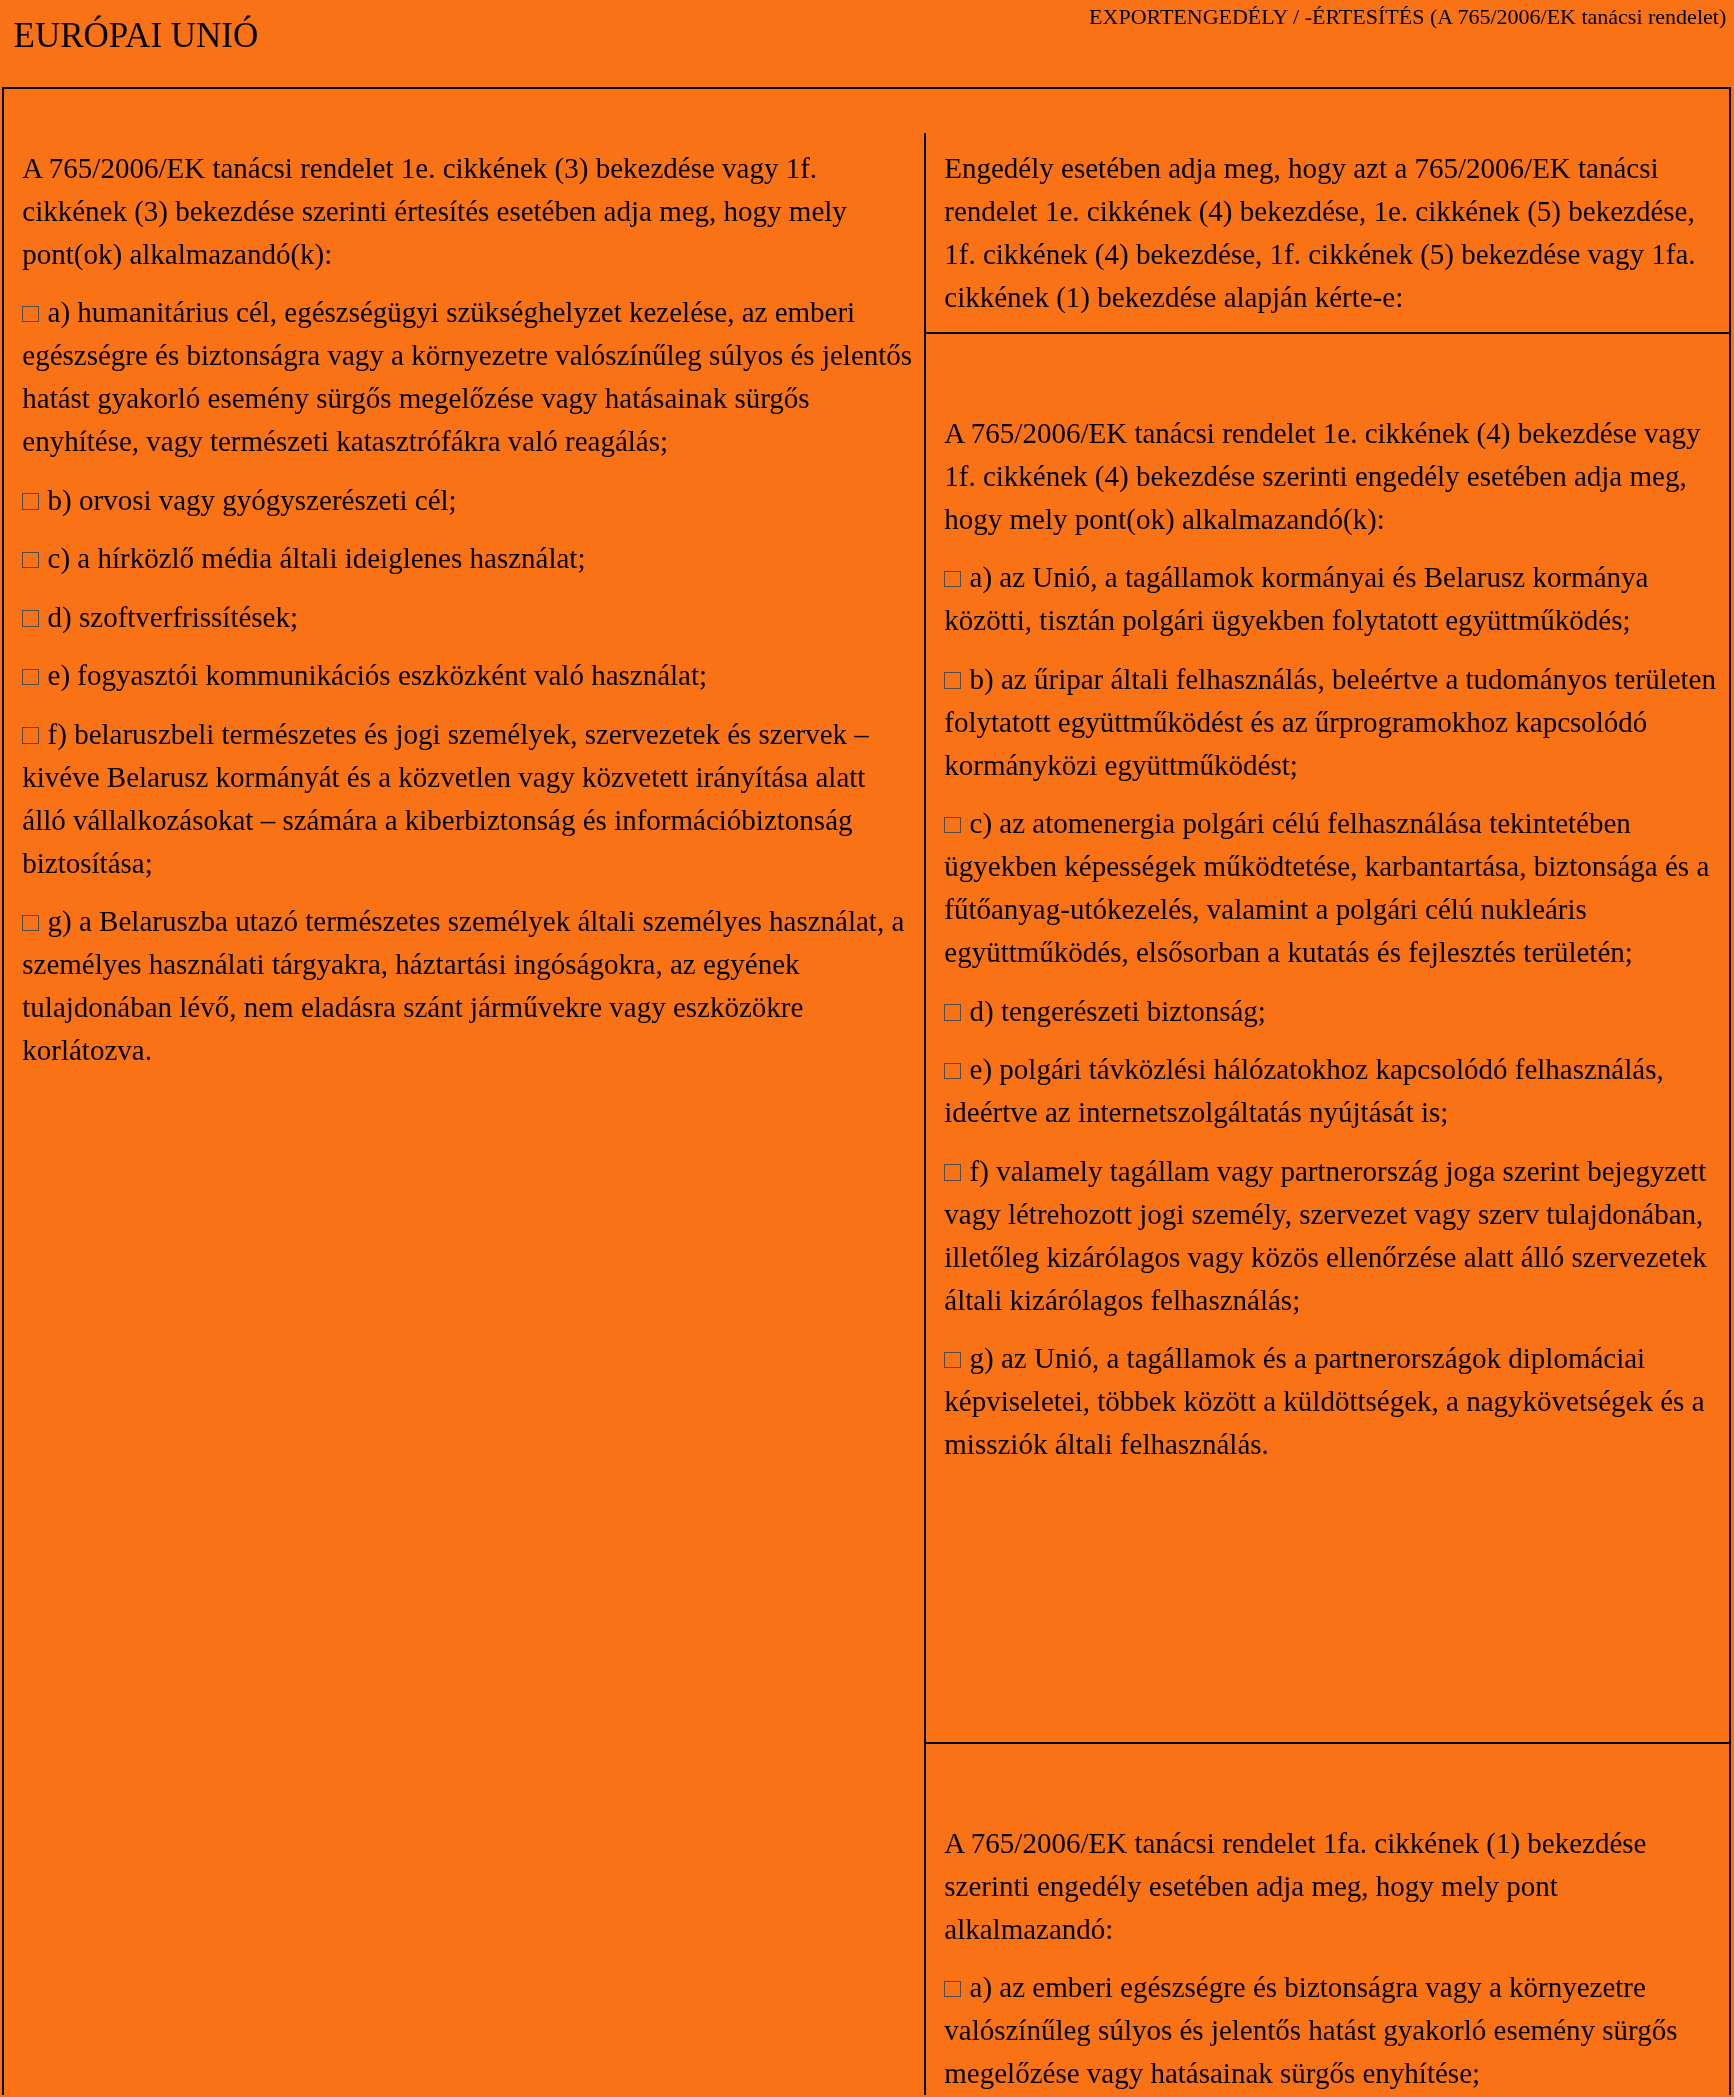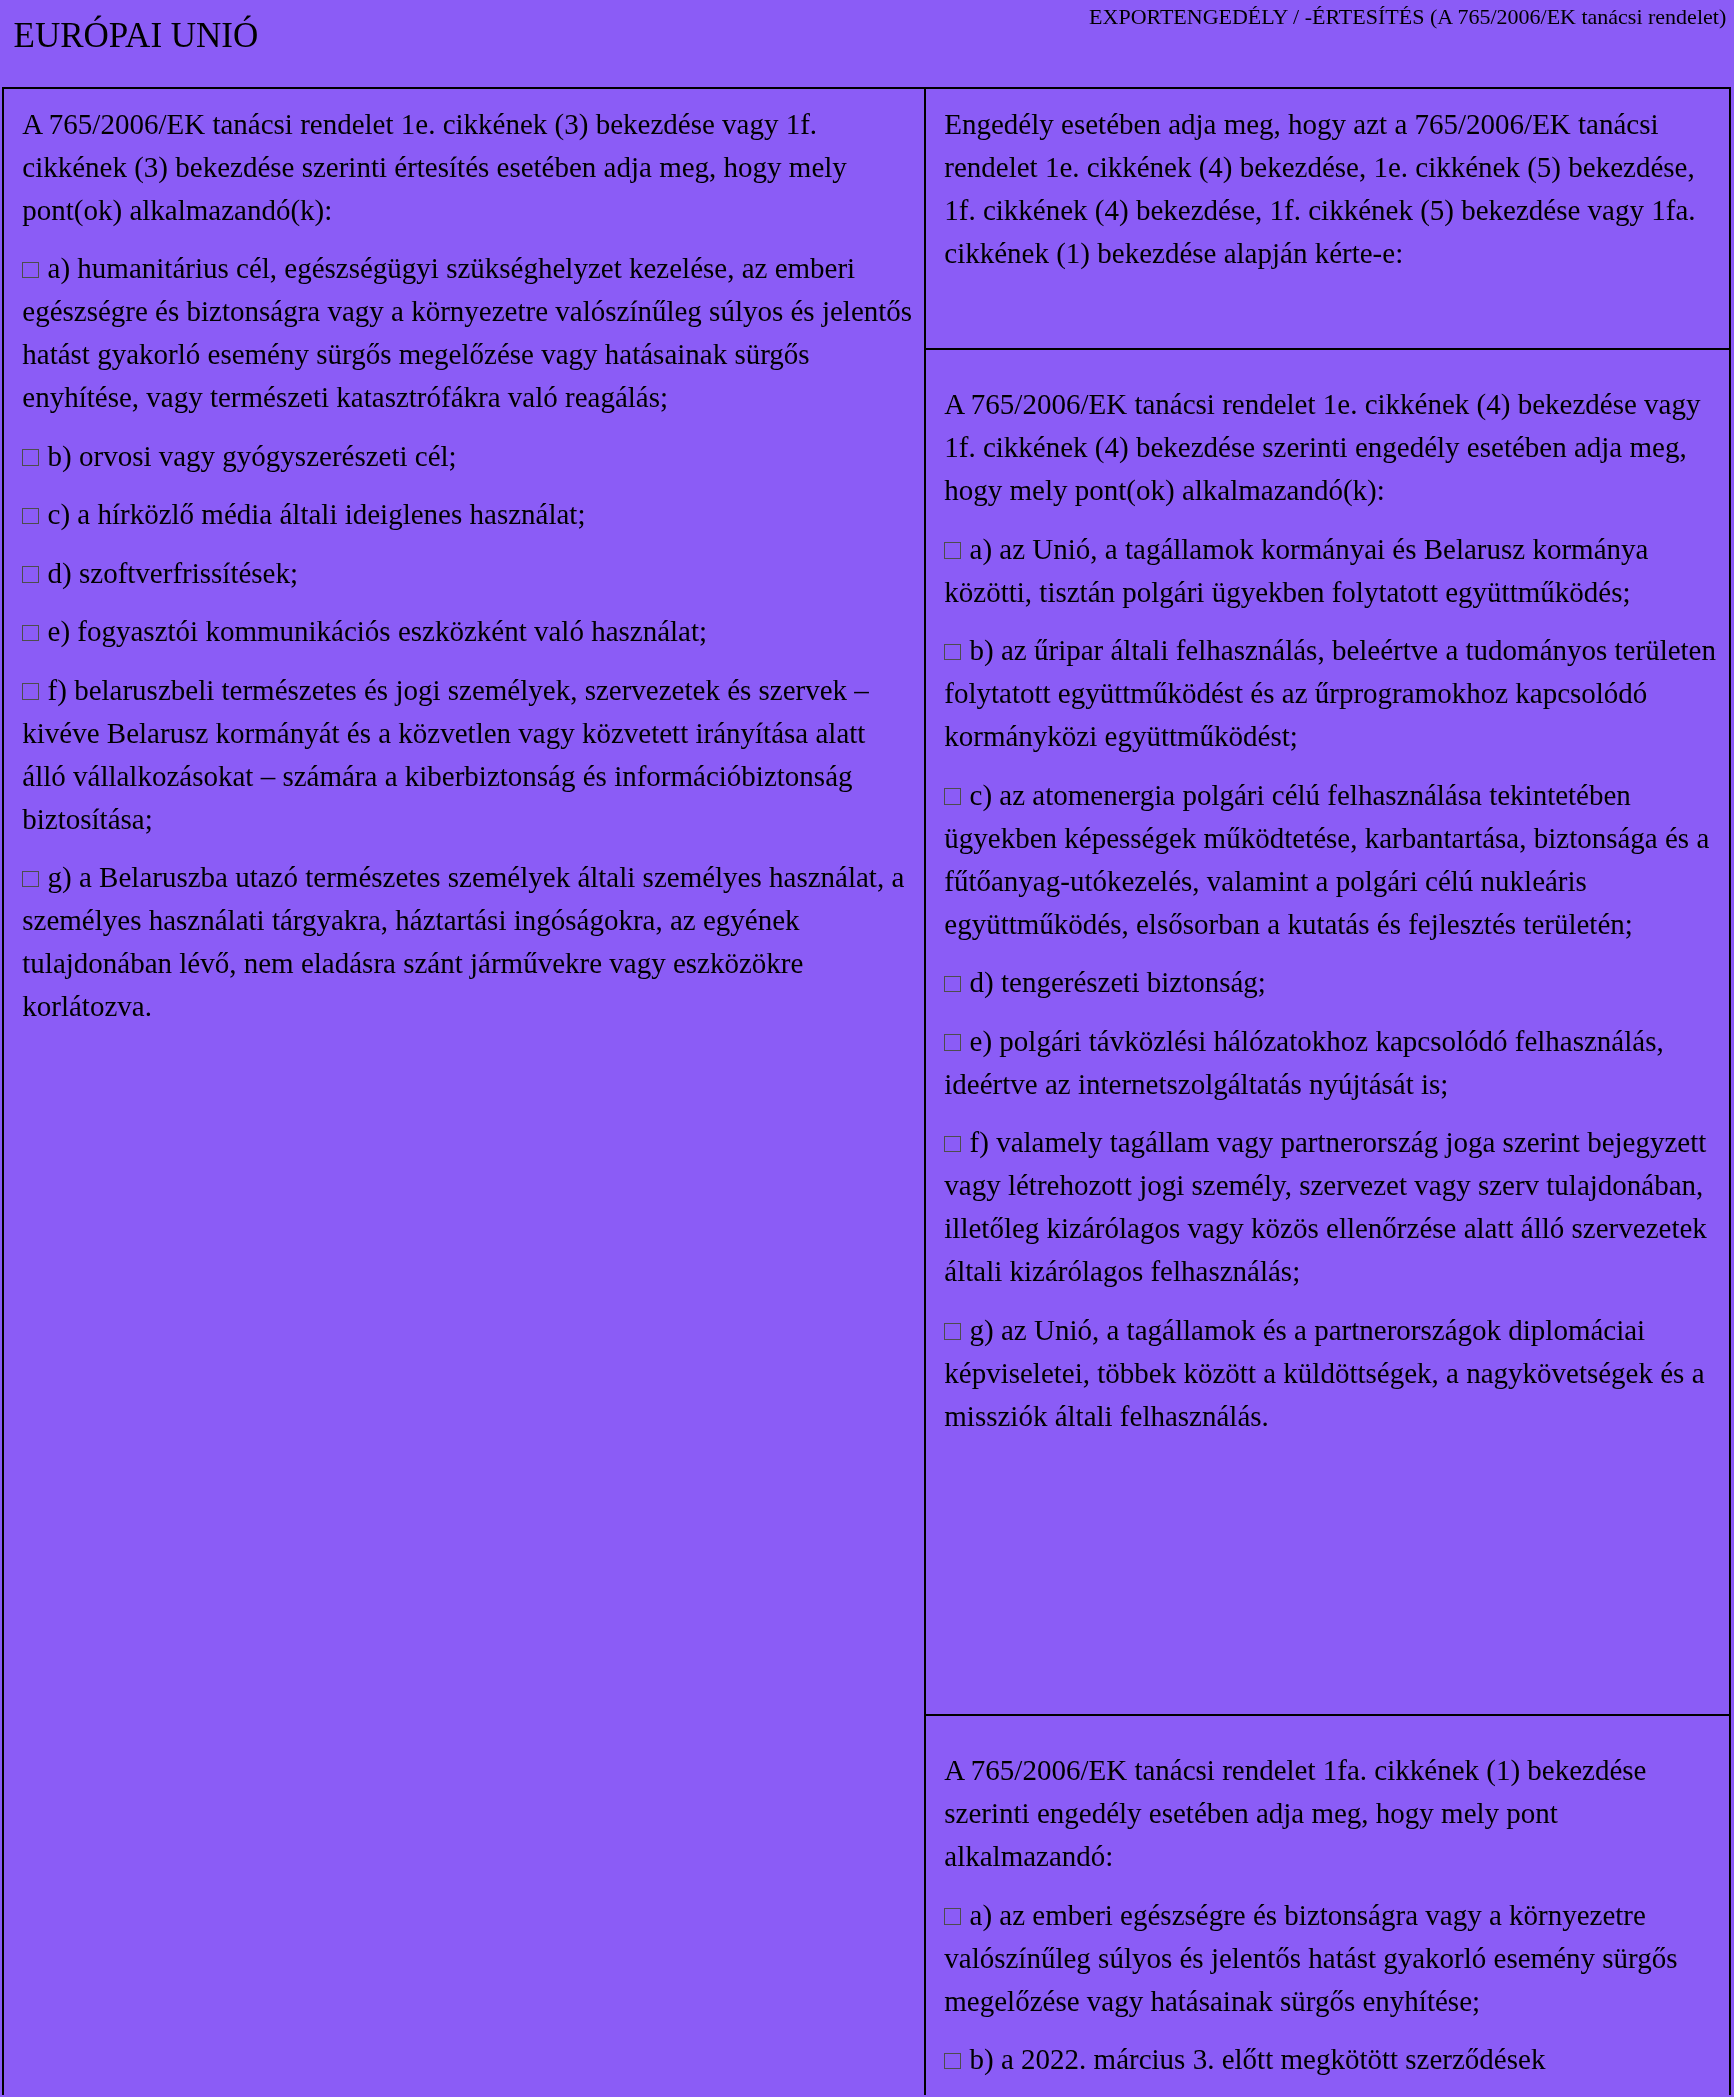--- a/index.html
+++ b/index.html
@@ -1,40 +1,40 @@
 <!DOCTYPE html>
 <html lang="hu"><head>
 <meta charset="utf-8">
 <style>
   html,body { margin:0; padding:0; background:#fff; }
   .doc {
     position:relative;
     width:1734px; height:2098px;
     overflow:hidden;
-    background:#8b5cf6; color:#000;
+    background:#f97316; color:#000;
     font-family:"Liberation Serif","DejaVu Serif",serif;
     font-size:29px;
   }
   .header { display:flex; justify-content:space-between; align-items:flex-start; height:87px; }
   .title-left { font-size:35px; padding:15.5px 0 0 13.6px; white-space:nowrap; }
   .title-right { font-size:22px; width:708px; text-align:right; padding:3.9px 7.8px 0 0; line-height:1.22; }
   .sheet {
     margin:0 2.9px 0 1.9px; height:2008px;
     border:2.9px solid #000; border-bottom:none;
     box-sizing:border-box;
     display:flex; overflow:hidden;
   }
   .col-left {
     width:922px; flex:0 0 922px;
     border-right:2.9px solid #000;
     box-sizing:border-box;
     padding:582px 27px 19.4px 13.6px;
   }
   .col-right { flex:1 1 auto; display:flex; flex-direction:column; min-width:0;gap:20px; }
-  .cell { padding:13.6px 11.6px 13.6px 18.4px; box-sizing:border-box; }
+  .cell { padding:13.6px 11.6px 13.6px 18.4px; box-sizing:border-box;margin-top:44px; }
   .cell-1 { height:280px; border-bottom:2.9px solid #000; }
   .cell-2 { min-height:1346px; border-bottom:2.9px solid #000; }
   .cell-3 { flex:1 1 auto; }
   .para { margin:15.5px 0 0 0; line-height:43px; }
   .para:first-child { margin-top:0; }
   .cb {
     display:inline-block;
     width:14.6px; height:14.6px;
     border:1.9px solid #4d4d4d;
     margin-right:8.7px;

